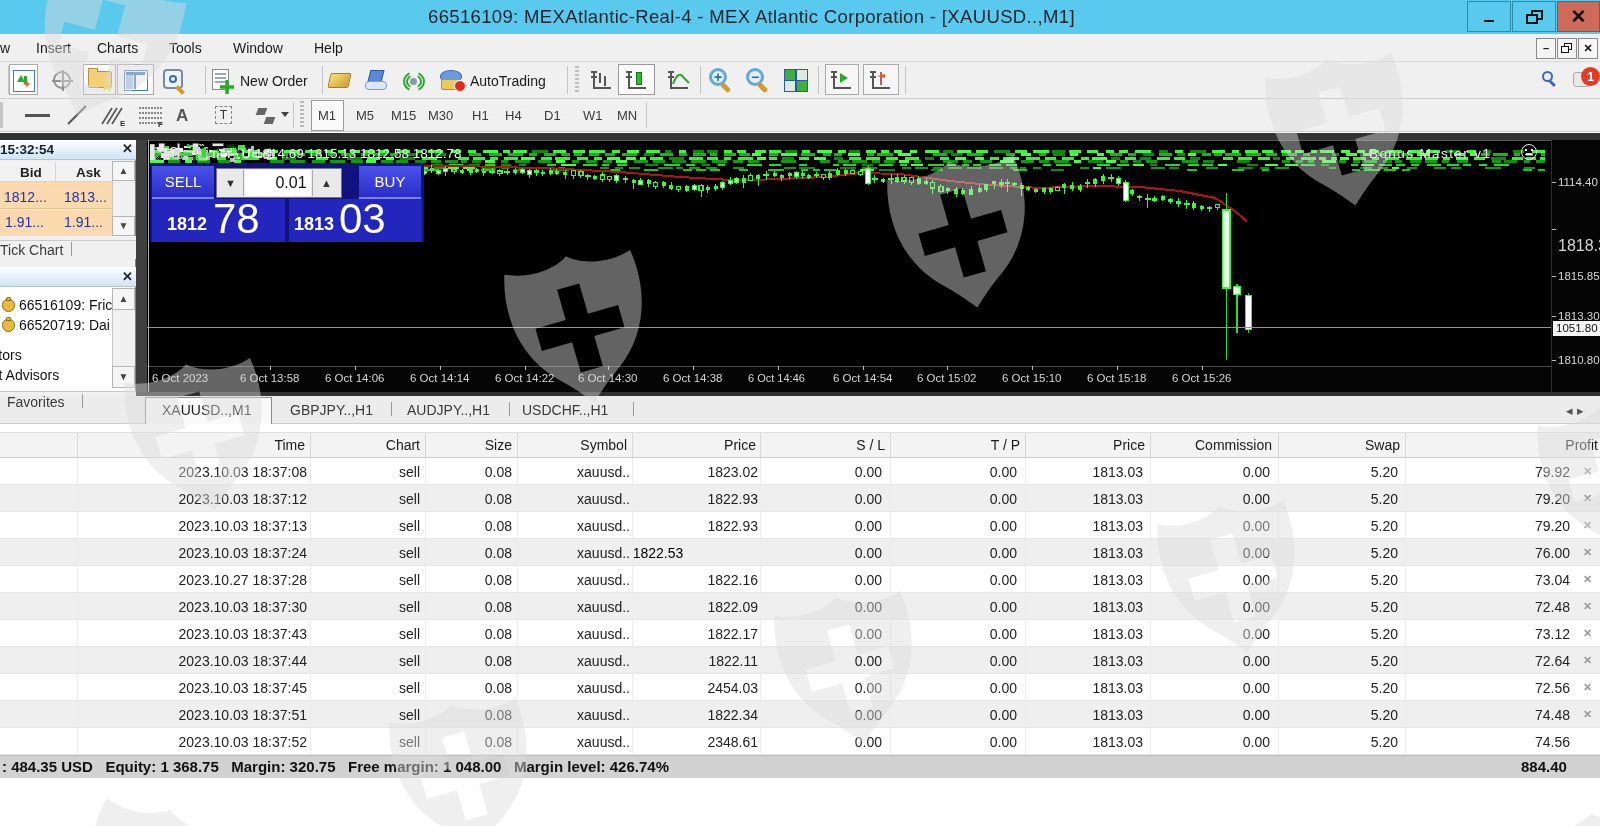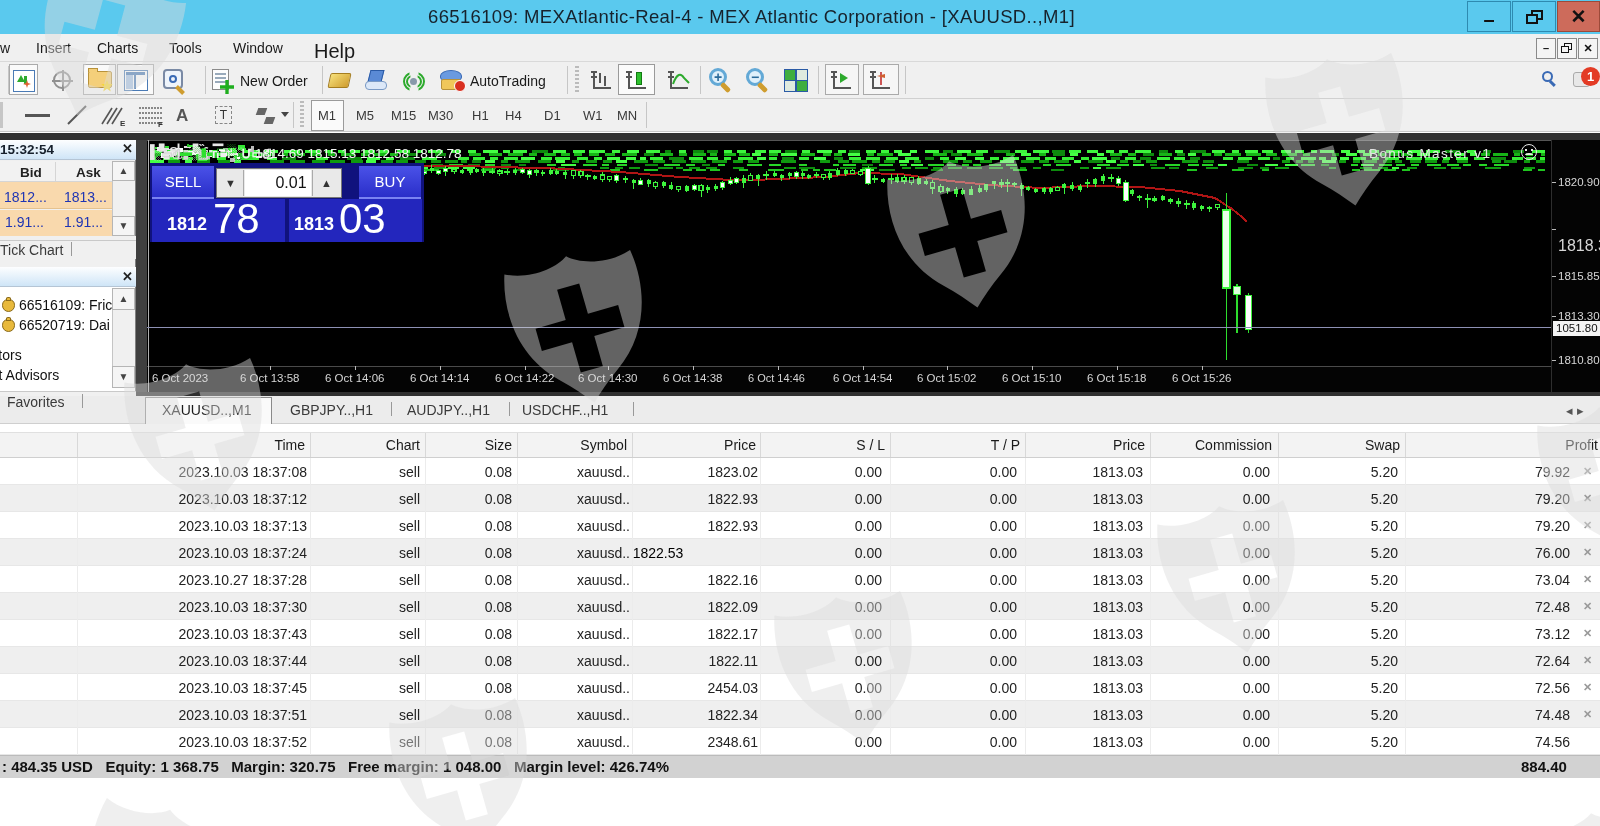--- a/index.html
+++ b/index.html
@@ -7,21 +7,21 @@
     <span style="position:absolute;left:18px;top:8px;width:12px;height:10px;border:2px solid #111;background:#5ac9ee"></span>
     <span style="position:absolute;left:13px;top:12px;width:12px;height:10px;border:2px solid #111;background:#5ac9ee"></span>
   </div>
 <div style="position:absolute;left:1557px;top:1px;width:43px;height:31px;border:1px solid #9c4a3a;background:#cd6b5b;font-size:19px;font-weight:bold;color:#111;text-align:center;line-height:29px">✕</div>
 <div style="position:absolute;left:0;top:34px;width:1600px;height:28px;background:#f0f0f0;border-bottom:1px solid #d9d9d9"></div>
 <div style="position:absolute;left:-20px;top:40px;font-size:14px;color:#1a1a1a">View</div>
 <div style="position:absolute;left:36px;top:40px;font-size:14px;color:#1a1a1a">Insert</div>
 <div style="position:absolute;left:97px;top:40px;font-size:14px;color:#1a1a1a">Charts</div>
 <div style="position:absolute;left:169px;top:40px;font-size:14px;color:#1a1a1a">Tools</div>
 <div style="position:absolute;left:233px;top:40px;font-size:14px;color:#1a1a1a">Window</div>
-<div style="position:absolute;left:314px;top:40px;font-size:20px;color:#1a1a1a">Help</div>
+<div style="position:absolute;left:314px;top:40px;font-size:14px;color:#1a1a1a">Help</div>
 <div style="position:absolute;left:1536px;top:38px;width:20px;height:21px;border:1px solid #8a8a8a;background:#f4f4f4;font-size:11px;font-weight:bold;color:#111;text-align:center;line-height:19px">–</div>
 <div style="position:absolute;left:1557px;top:38px;width:20px;height:21px;border:1px solid #8a8a8a;background:#f4f4f4;font-size:11px;font-weight:bold;color:#111;text-align:center;line-height:19px"></div>
 <div style="position:absolute;left:1578px;top:38px;width:20px;height:21px;border:1px solid #8a8a8a;background:#f4f4f4;font-size:11px;font-weight:bold;color:#111;text-align:center;line-height:19px">✕</div>
 <div style="position:absolute;left:1564px;top:43px;width:8px;height:7px;border:1.5px solid #111;background:#f4f4f4;z-index:2"></div>
 <div style="position:absolute;left:1561px;top:46px;width:8px;height:7px;border:1.5px solid #111;background:#f4f4f4;z-index:3"></div>
 <div style="position:absolute;left:0;top:62px;width:1600px;height:37px;background:#f0f0f0;border-bottom:1px solid #d0d0d0"></div>
 <div style="position:absolute;left:8px;top:66px;width:1px;height:28px;background:#c6c6c6"></div>
 <div style="position:absolute;left:205px;top:66px;width:1px;height:28px;background:#c6c6c6"></div>
 <div style="position:absolute;left:322px;top:66px;width:1px;height:28px;background:#c6c6c6"></div>
 <div style="position:absolute;left:567px;top:66px;width:1px;height:28px;background:#c6c6c6"></div>
@@ -1058,21 +1058,21 @@
 <div style="position:absolute;left:863px;top:366px;width:1px;height:4px;background:#bbb"></div>
 <div style="position:absolute;left:917px;top:372px;font-size:11.5px;color:#d6d6d6">6 Oct 15:02</div>
 <div style="position:absolute;left:947px;top:366px;width:1px;height:4px;background:#bbb"></div>
 <div style="position:absolute;left:1002px;top:372px;font-size:11.5px;color:#d6d6d6">6 Oct 15:10</div>
 <div style="position:absolute;left:1032px;top:366px;width:1px;height:4px;background:#bbb"></div>
 <div style="position:absolute;left:1087px;top:372px;font-size:11.5px;color:#d6d6d6">6 Oct 15:18</div>
 <div style="position:absolute;left:1117px;top:366px;width:1px;height:4px;background:#bbb"></div>
 <div style="position:absolute;left:1172px;top:372px;font-size:11.5px;color:#d6d6d6">6 Oct 15:26</div>
 <div style="position:absolute;left:1202px;top:366px;width:1px;height:4px;background:#bbb"></div>
 <div style="position:absolute;left:1551px;top:140px;width:49px;height:252px;background:#040404"></div>
-<div style="position:absolute;left:1558px;top:176px;font-size:11.5px;color:#d6d6d6">1820.90</div>
+<div style="position:absolute;left:1558px;top:176px;font-size:11.5px;color:#d6d6d6">1114.40</div>
 <div style="position:absolute;left:1551px;top:182px;width:5px;height:1px;background:#bbb"></div>
 <div style="position:absolute;left:1558px;top:237px;font-size:16px;color:#d6d6d6">1818.35</div>
 <div style="position:absolute;left:1551px;top:229px;width:5px;height:1px;background:#bbb"></div>
 <div style="position:absolute;left:1558px;top:270px;font-size:11.5px;color:#d6d6d6">1815.85</div>
 <div style="position:absolute;left:1551px;top:276px;width:5px;height:1px;background:#bbb"></div>
 <div style="position:absolute;left:1558px;top:310px;font-size:11.5px;color:#d6d6d6">1813.30</div>
 <div style="position:absolute;left:1551px;top:316px;width:5px;height:1px;background:#bbb"></div>
 <div style="position:absolute;left:1558px;top:354px;font-size:11.5px;color:#d6d6d6">1810.80</div>
 <div style="position:absolute;left:1551px;top:360px;width:5px;height:1px;background:#bbb"></div>
 <div style="position:absolute;left:1553px;top:321px;width:47px;height:15px;background:#f4f4f4;z-index:6"></div>

